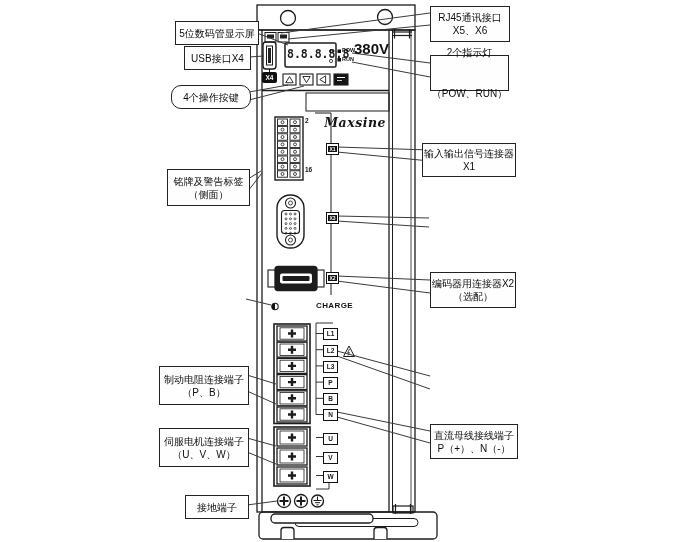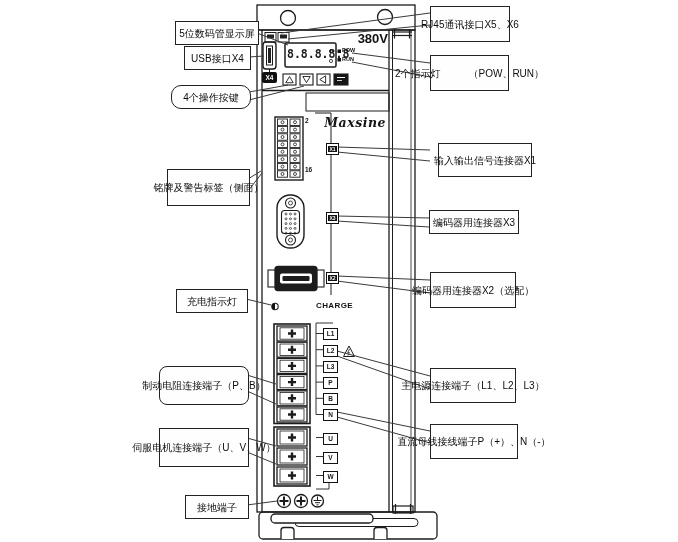--- a/index.html
+++ b/index.html
@@ -1,42 +1,42 @@
 <!DOCTYPE html>
 <html><head>
 <meta charset="utf-8">
 <style>
   html,body{margin:0;padding:0;background:#fff;}
   #stage{position:relative;width:678px;height:542px;background:#ffffff;overflow:hidden;
          font-family:"Liberation Sans",sans-serif;color:#111;}
   #art{position:absolute;left:0;top:0;}
   .callout{position:absolute;border:1.2px solid #222;background:#fefefe;z-index:5;
-           display:flex;flex-direction:row;justify-content:center;align-items:center;
+           display:flex;flex-direction:column;justify-content:center;align-items:center;
            font-size:10px;line-height:13px;color:#0d0d0d;text-align:center;}
   .callout span{display:block;white-space:nowrap;}
   
   .lc0{left:167px;top:21px;width:82px;height:22px;margin-left:8px;}
   .lc1{left:184px;top:46px;width:65px;height:22px;}
   .lc2{left:171px;top:85px;width:78px;height:22px;border-radius:10px;}
   .lc3{left:167px;top:169px;width:81px;height:35px;}
   .lc4{left:176px;top:289px;width:70px;height:22px;}
-  .lc5{left:159px;top:366px;width:88px;height:37px;border-radius:8px;}
+  .lc5{left:159px;top:366px;width:88px;height:37px;}
   .lc6{left:159px;top:428px;width:88px;height:37px;}
   .lc7{left:185px;top:495px;width:62px;height:22px;text-align:right;}
   
   .rc0{left:430px;top:6px;width:78px;height:34px;}
   .rc1{left:430px;top:55px;width:77px;height:34px;gap:28px;}
-  .rc2{left:438px;top:143px;width:92px;height:32px;}
+  .rc2{left:422px;top:143px;width:92px;height:32px;}
   .rc3{left:429px;top:210px;width:88px;height:22px;}
   .rc4{left:430px;top:272px;width:84px;height:34px;}
   .rc5{left:430px;top:368px;width:84px;height:33px;}
   .rc6{left:430px;top:424px;width:86px;height:33px;text-align:center;}
   
   .ovl{position:absolute;z-index:4;}
-  .voltage{left:354px;top:31px;width:34px;font-size:13px;font-weight:bold;text-align:right;}
+  .voltage{left:354px;top:40px;width:34px;font-size:15px;font-weight:bold;text-align:right;}
   .digits{left:287px;top:47px;width:30px;font-family:"DejaVu Sans Mono",monospace;
           font-weight:bold;font-size:11.5px;letter-spacing:0px;color:#1a1a1a;}
   .ledlab{font-size:5.5px;font-weight:bold;letter-spacing:0;}
   .pow{left:342px;top:47px;} .run{left:342px;top:55.5px;}
   .usbtag{left:262px;top:72px;width:15px;height:11px;background:#101010;color:#fff;
           font-size:6.5px;font-weight:bold;display:flex;align-items:center;justify-content:center;border-radius:2px;}
   .pinnum{font-size:6.5px;font-weight:bold;}
   .pin2{left:305px;top:117px;} .pin16{left:305px;top:166px;}
   .brand{left:306px;top:94px;width:80px;height:15px;text-align:right;
          font-family:"DejaVu Serif",serif;font-weight:bold;font-style:italic;font-size:12.5px;
@@ -296,24 +296,20 @@
       <span></span>
     </div>
   <div class="callout lc2">
       <span>4个操作按键</span>
       <span></span>
     </div>
   <div class="callout lc3">
       <span>铭牌及警告标签</span>
       <span>（侧面）</span>
     </div>
-  <div class="callout lc4">
-      <span>充电指示灯</span>
-      <span></span>
-    </div>
   <div class="callout lc5">
       <span>制动电阻连接端子</span>
       <span>（P、B）</span>
     </div>
   <div class="callout lc6">
       <span>伺服电机连接端子</span>
       <span>（U、V、W）</span>
     </div>
   <div class="callout lc7">
       <span>接地端子</span>
@@ -325,31 +321,23 @@
       <span>X5、X6</span>
     </div>
   <div class="callout rc1">
       <span>2个指示灯</span>
       <span>（POW、RUN）</span>
     </div>
   <div class="callout rc2">
       <span>输入输出信号连接器</span>
       <span>X1</span>
     </div>
-  <div class="callout rc3">
-      <span>编码器用连接器X3</span>
-      <span></span>
-    </div>
   <div class="callout rc4">
       <span>编码器用连接器X2</span>
       <span>（选配）</span>
-    </div>
-  <div class="callout rc5">
-      <span>主电源连接端子</span>
-      <span>（L1、L2、L3）</span>
     </div>
   <div class="callout rc6">
       <span>直流母线接线端子</span>
       <span>P（+）、N（-）</span>
     </div>
 
   <div class="ovl voltage">380V</div>
   <div class="ovl digits">8.8.8.8.8</div>
   <div class="ovl ledlab pow">POW</div>
   <div class="ovl ledlab run">RUN</div>

